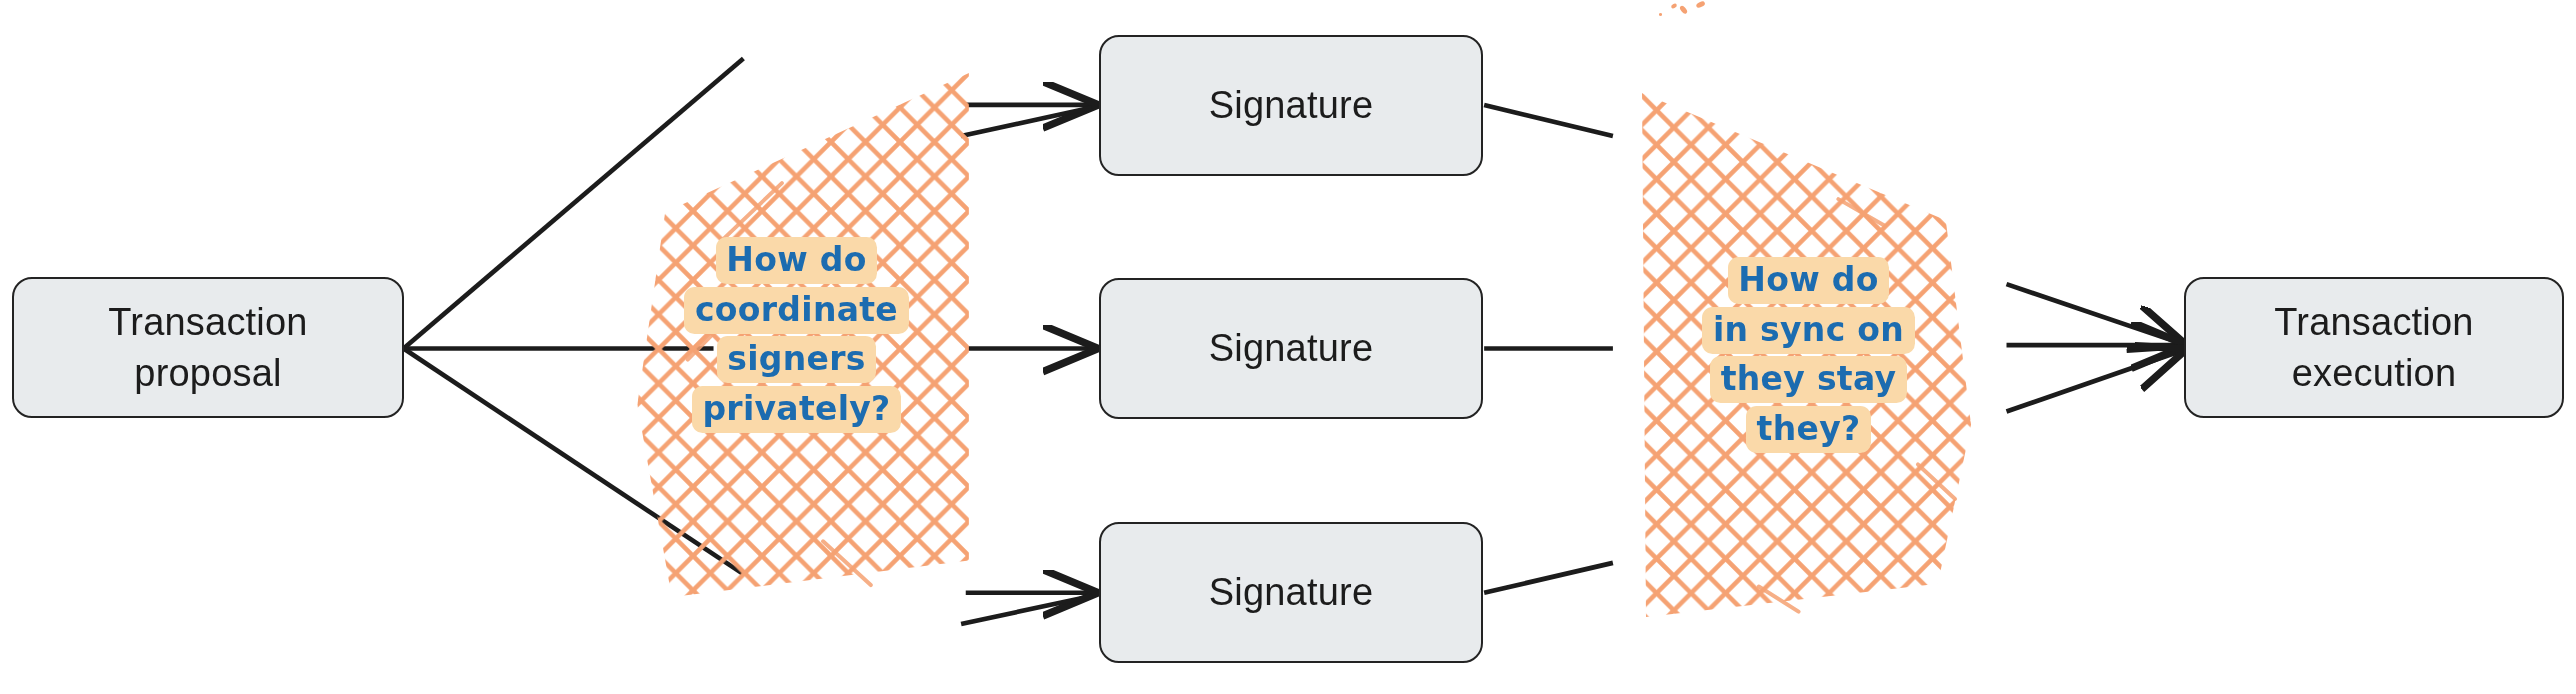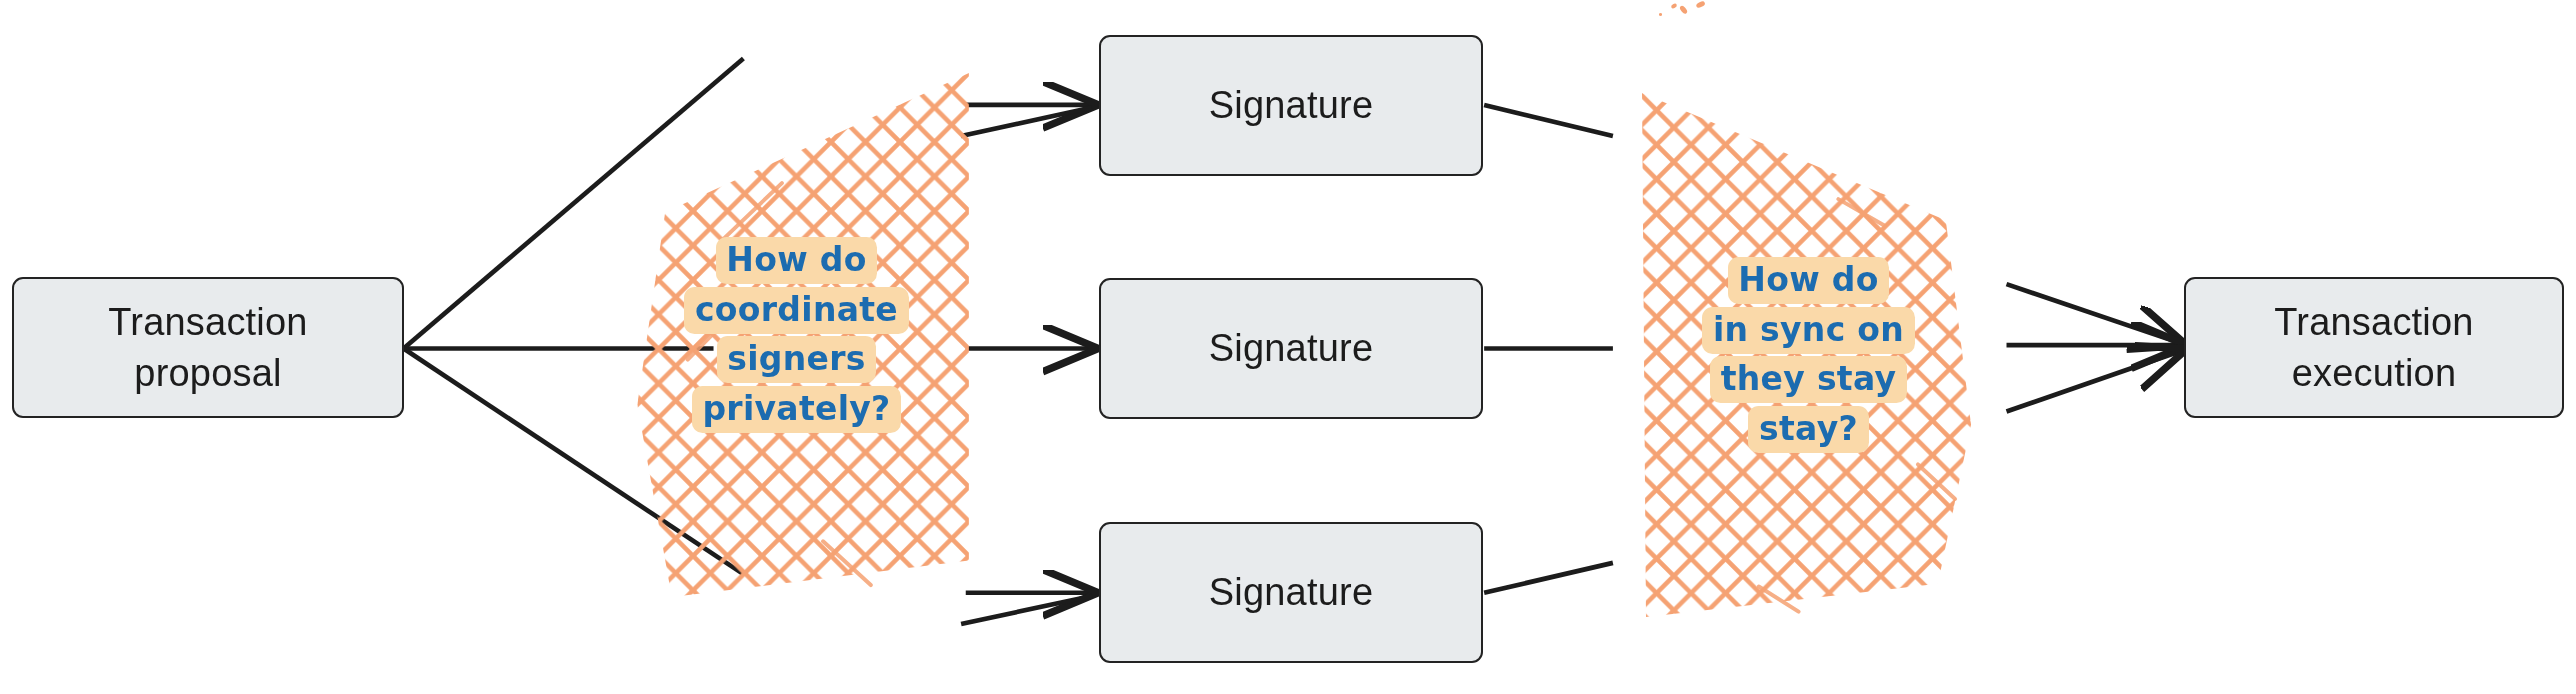--- a/index.html
+++ b/index.html
@@ -24,21 +24,21 @@
     top: 0;
     width: 2576px;
     height: 695px;
     pointer-events: none;
   }
   .node {
     position: absolute;
     box-sizing: border-box;
     background: #E8EBED;
     border: 2.7px solid #232323;
-    border-radius: 11px;
+    border-radius: 20px;
     display: flex;
     align-items: center;
     justify-content: center;
     text-align: center;
     color: #1c1c1c;
     font-family: "Liberation Sans", sans-serif;
     font-size: 38px;
     line-height: 1.32;
     letter-spacing: 0.2px;
     z-index: 3;
@@ -171,21 +171,21 @@
         <path d="M420,560 L476,612"></path>
         <path d="M180,744 L240,782"></path>
       </g>
     </svg>
   </div>
 
   <div class="anno-text" style="left:1639px; top:93px; width:339px; height:524px;">
     <span class="anno-line">How do</span>
     <span class="anno-line">in sync on</span>
     <span class="anno-line">they stay</span>
-    <span class="anno-line">stay?</span>
+    <span class="anno-line">they?</span>
   </div>
 
   <div class="speck" style="left:1671px; top:4px;  width:6px;  height:4px;  transform:rotate(-30deg);"></div>
   <div class="speck" style="left:1679px; top:6.6px; width:8.6px; height:5.3px;  transform:rotate(50deg);"></div>
   <div class="speck" style="left:1696px; top:2px;  width:9.3px; height:4.6px;  transform:rotate(-25deg);"></div>
   <div class="speck" style="left:1659px; top:13.3px; width:3.3px;  height:2.7px;"></div>
 
   <div class="node" style="left:12px; top:277px; width:392px; height:141px;">
     <span class="node-label">Transaction
 proposal</span>

